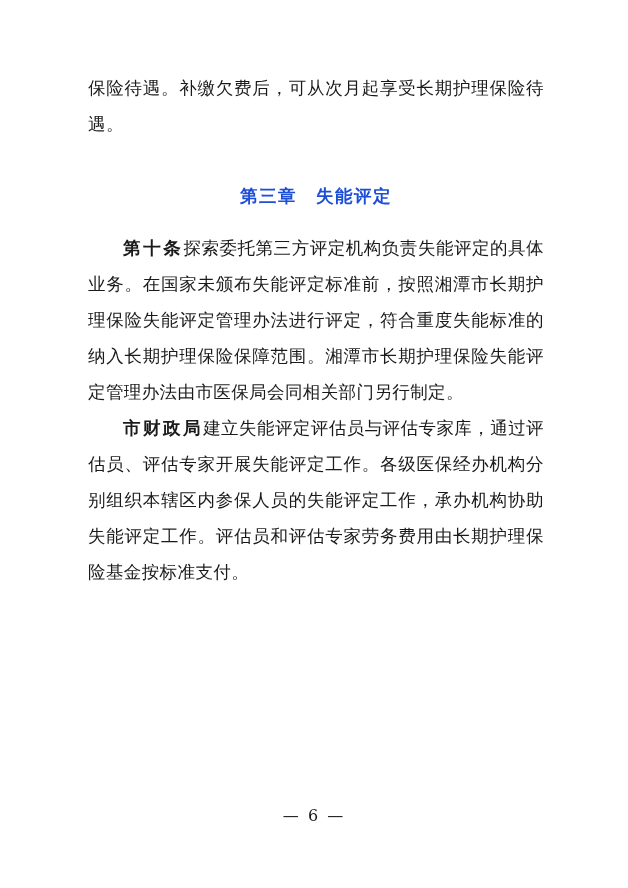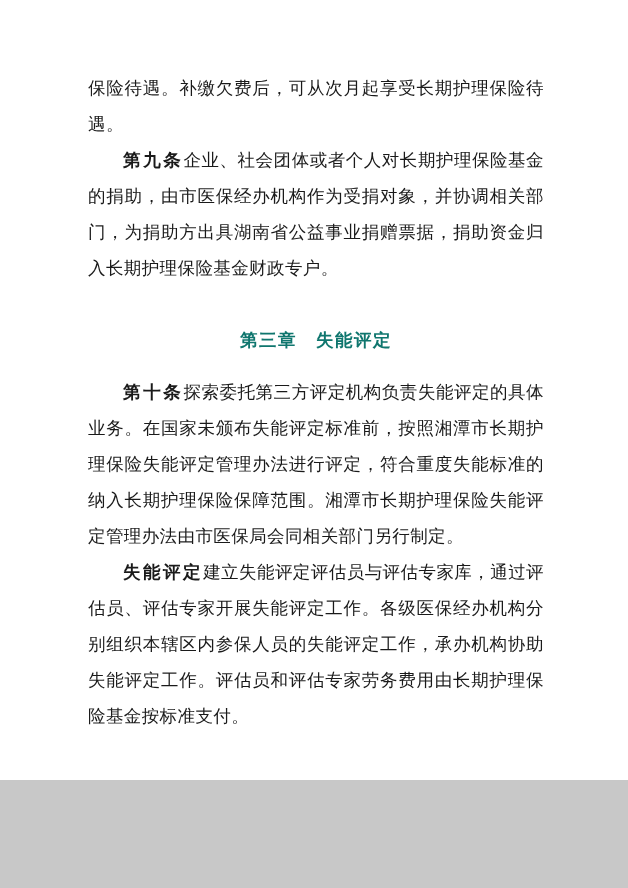--- a/index.html
+++ b/index.html
@@ -6,21 +6,21 @@
     margin: 0;
     padding: 0;
     background: #c8c8c8;
   }
   body {
     font-family: "DejaVu Serif", "Liberation Serif", serif;
   }
   .page {
     position: relative;
     width: 628px;
-    height: 780px;
+    height: 888px;
     background: #ffffff;
     margin: 0 auto;
     overflow: hidden;
     box-sizing: border-box;
   }
   .page-inner {
     position: absolute;
     left: 88px;
     top: 70px;
     width: 456px;
@@ -37,21 +37,21 @@
   .para.indent {
     text-indent: 35px;
   }
   .lead {
     font-weight: bold;
     letter-spacing: 2.5px;
   }
   .chapter-heading {
     font-size: 17.5px;
     line-height: 36px;
-    color: #0f766e;
+    color: #1d4ed8;
     font-weight: bold;
     text-align: center;
     letter-spacing: 1.5px;
     margin: 0;
   }
   .spacer-lg {
     height: 36px;
   }
   .spacer-sm {
     height: 16px;
@@ -69,29 +69,28 @@
   }
 </style>
 </head>
 <body>
 
 <div class="page">
   <div class="page-inner">
 
     <p class="para">保险待遇。补缴欠费后，可从次月起享受长期护理保险待遇。</p>
 
-    <p class="para indent"><span class="lead">第九条</span><span>企业、社会团体或者个人对长期护理保险基金的捐助，由市医保经办机构作为受捐对象，并协调相关部门，为捐助方出具湖南省公益事业捐赠票据，捐助资金归入长期护理保险基金财政专户。</span></p>
 
     <div class="spacer-lg"></div>
 
     <p class="chapter-heading">第三章　失能评定</p>
 
     <div class="spacer-sm"></div>
 
     <p class="para indent"><span class="lead">第十条</span><span>探索委托第三方评定机构负责失能评定的具体业务。在国家未颁布失能评定标准前，按照湘潭市长期护理保险失能评定管理办法进行评定，符合重度失能标准的纳入长期护理保险保障范围。湘潭市长期护理保险失能评定管理办法由市医保局会同相关部门另行制定。</span></p>
 
 
-    <p class="para indent"><span class="lead">失能评定</span><span>建立失能评定评估员与评估专家库，通过评估员、评估专家开展失能评定工作。各级医保经办机构分别组织本辖区内参保人员的失能评定工作，承办机构协助失能评定工作。评估员和评估专家劳务费用由长期护理保险基金按标准支付。</span></p>
+    <p class="para indent"><span class="lead">市财政局</span><span>建立失能评定评估员与评估专家库，通过评估员、评估专家开展失能评定工作。各级医保经办机构分别组织本辖区内参保人员的失能评定工作，承办机构协助失能评定工作。评估员和评估专家劳务费用由长期护理保险基金按标准支付。</span></p>
 
   </div>
 
   <div class="page-number">— 6 —</div>
 </div>
 
 </body></html>

